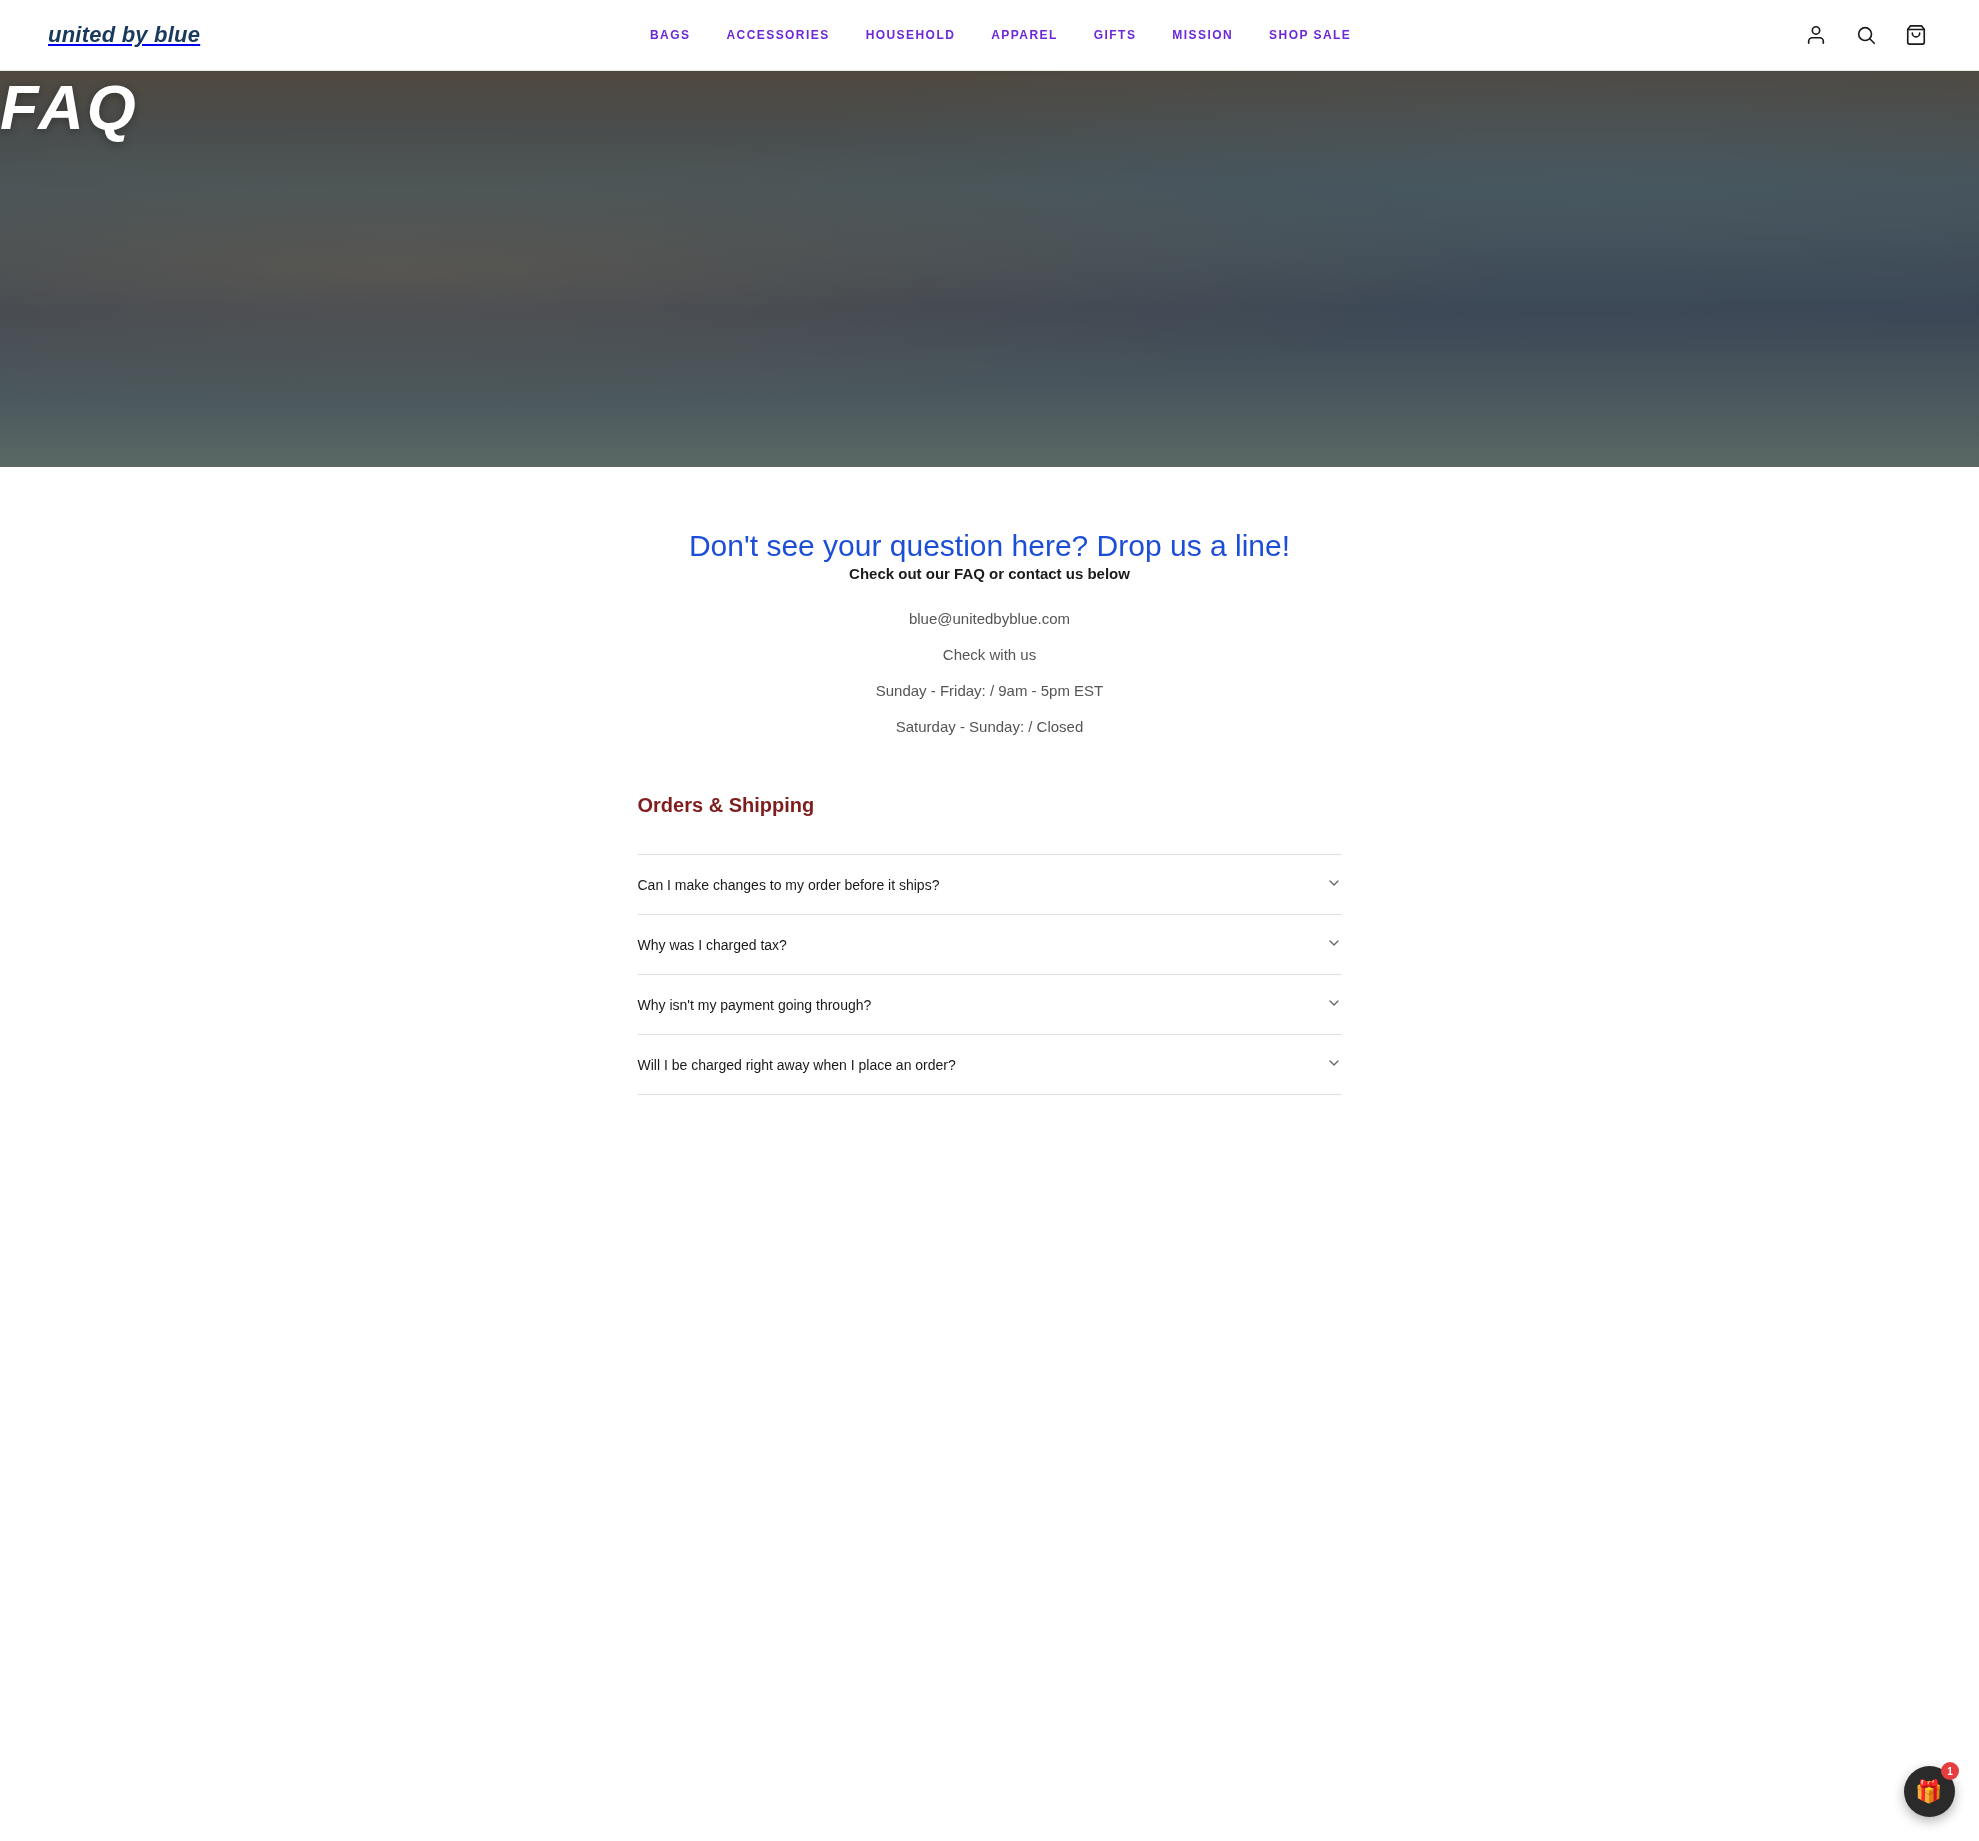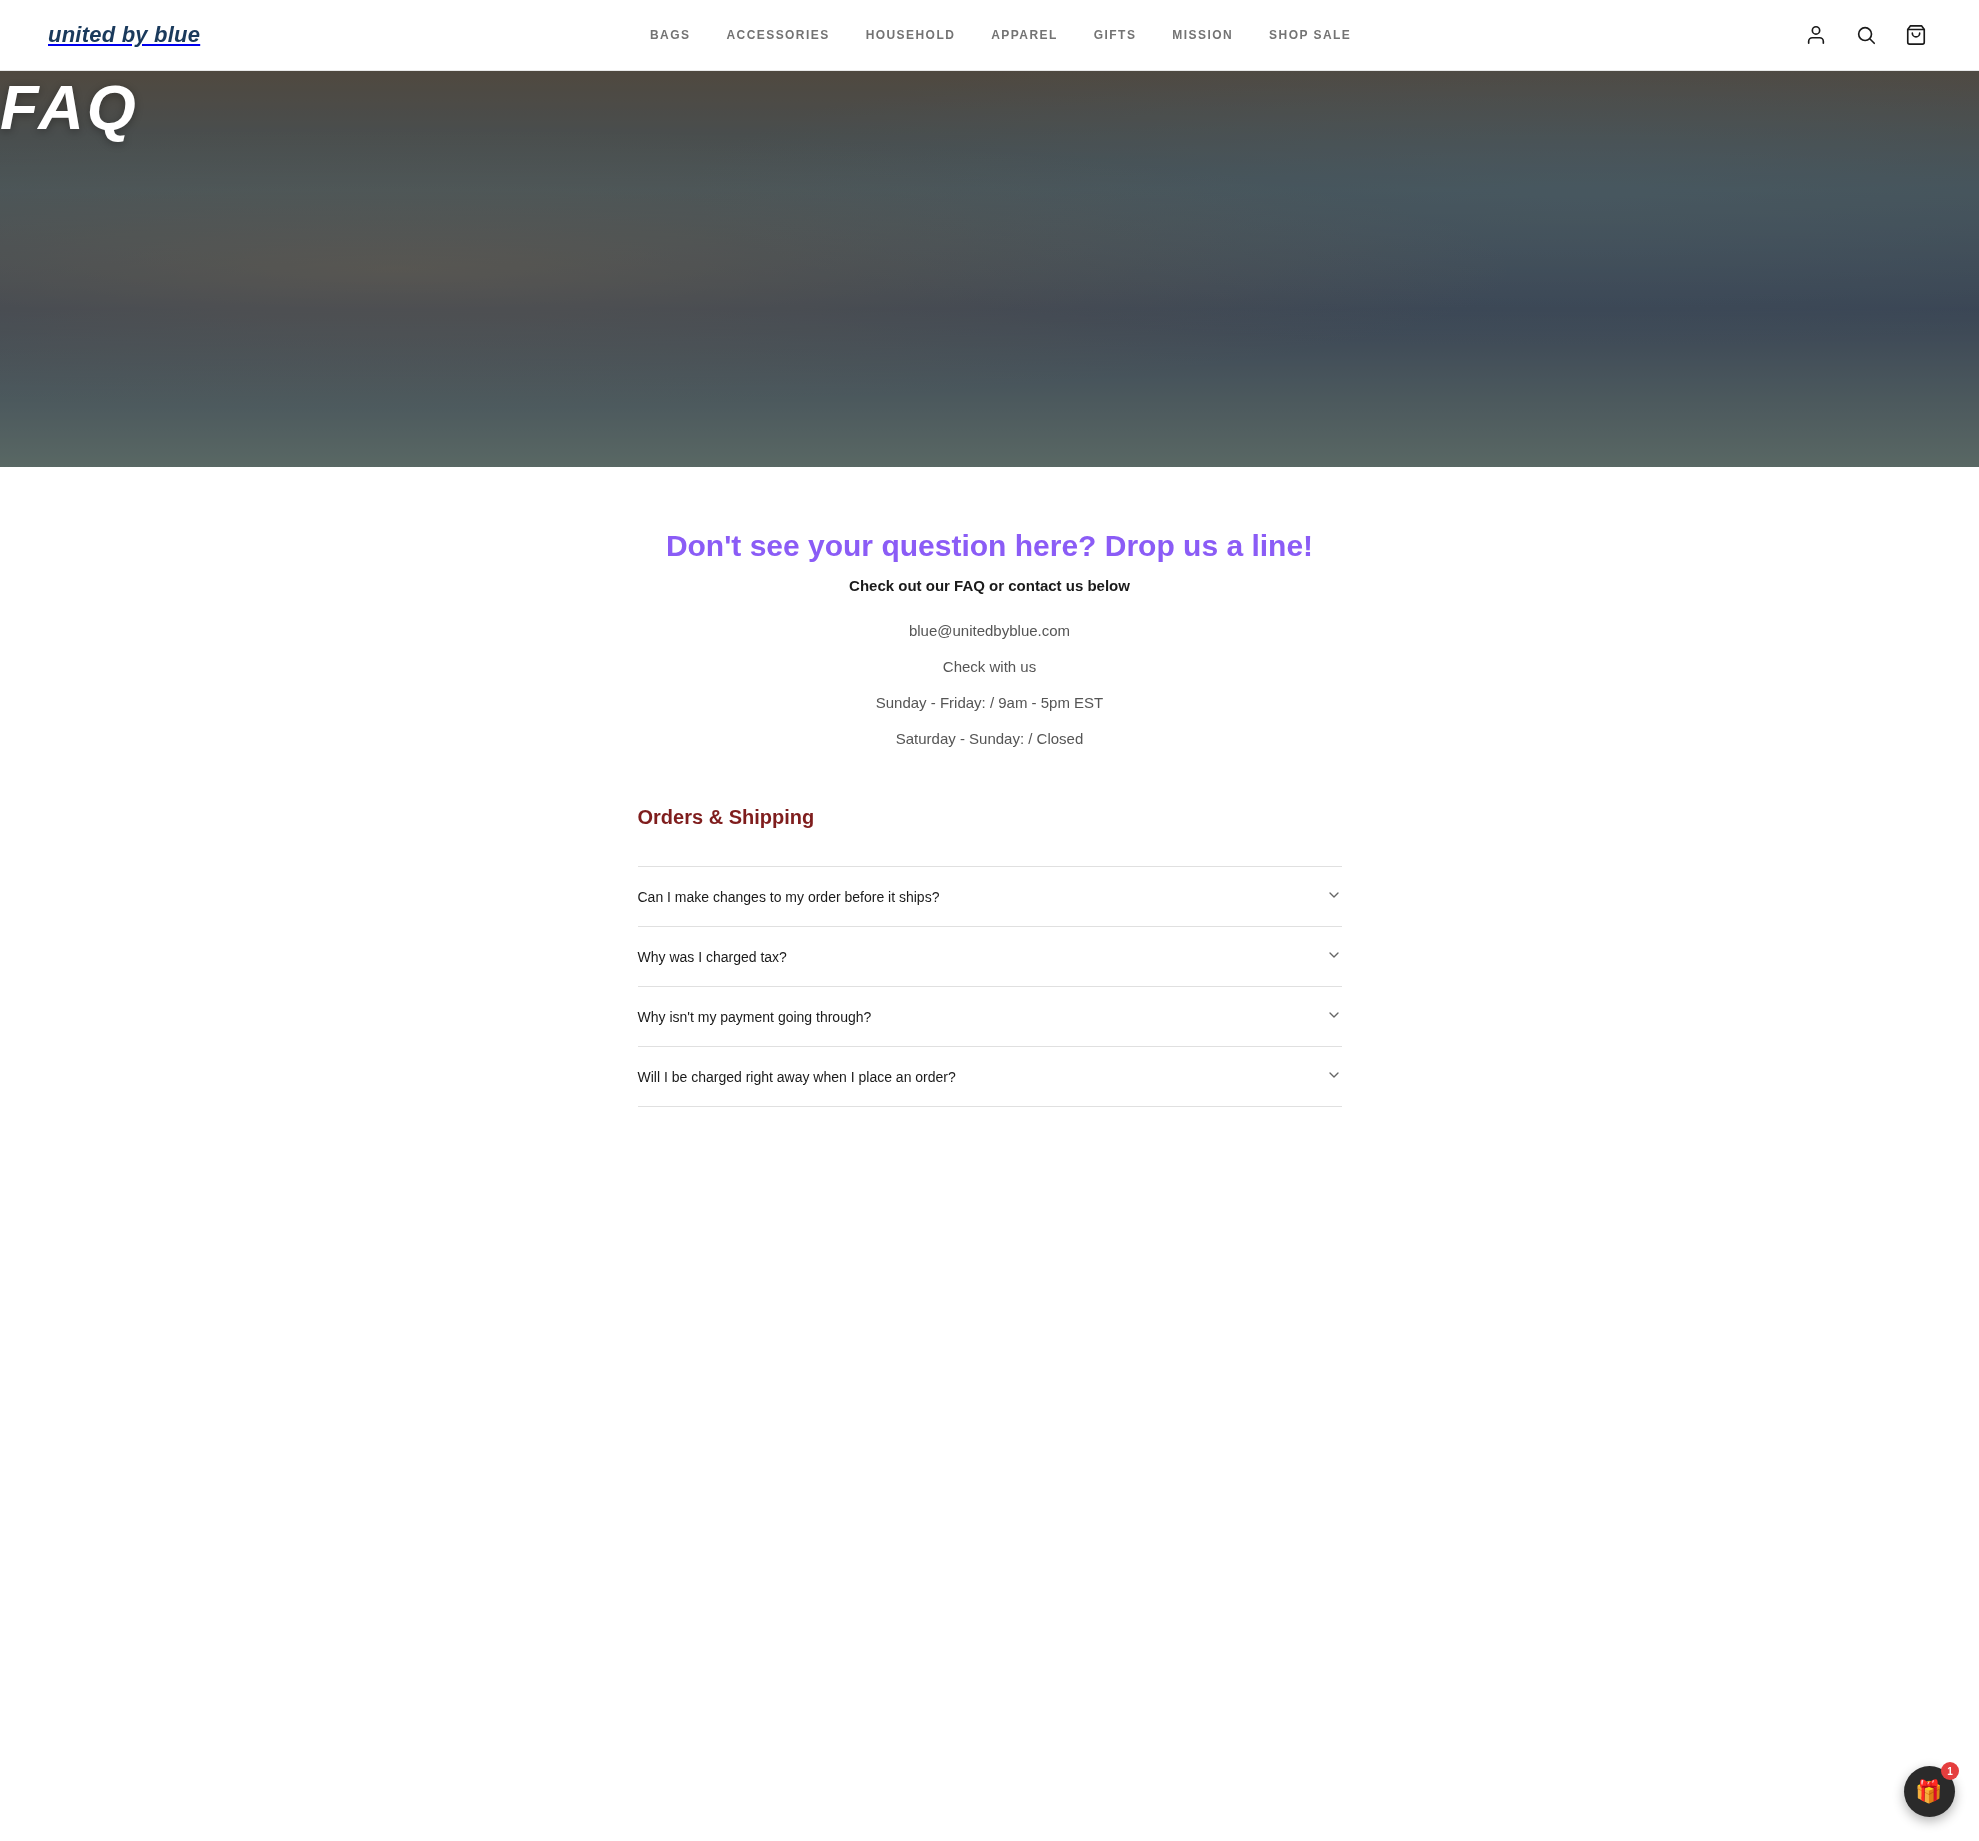--- a/index.html
+++ b/index.html
@@ -27,21 +27,21 @@
       font-style: italic;
       white-space: nowrap;
     }
     nav {
       display: flex;
       align-items: center;
       gap: 36px;
     }
     nav a {
       text-decoration: none;
-      color: #737373;
+      color: #6d28d9;
       font-size: 12px;
       font-weight: 600;
       letter-spacing: 0.12em;
       text-transform: uppercase;
     }
     .header-icons {
       display: flex;
       align-items: center;
       gap: 20px;
     }
@@ -97,23 +97,23 @@
       margin: 0 auto;
       padding: 59px 24px 79px;
     }
 
     .intro-section {
       text-align: center;
       margin-bottom: 59px;
     }
     .intro-title {
       font-size: 30px;
-      font-weight: 700;
-      color: #8b5cf6;
-      margin-bottom: 12px;
+      font-weight: 400;
+      color: #1d4ed8;
+      margin-bottom: 0;
       line-height: 1.3;
     }
     .intro-subtitle {
       font-size: 15px;
       font-weight: 600;
       color: #1a1a1a;
       margin-bottom: 28px;
     }
     .contact-info {
       display: flex;

